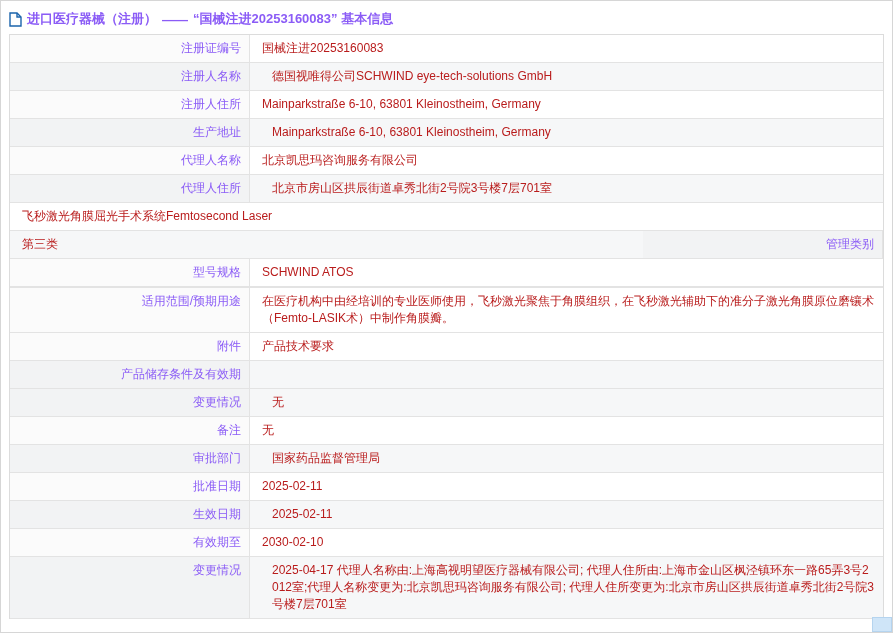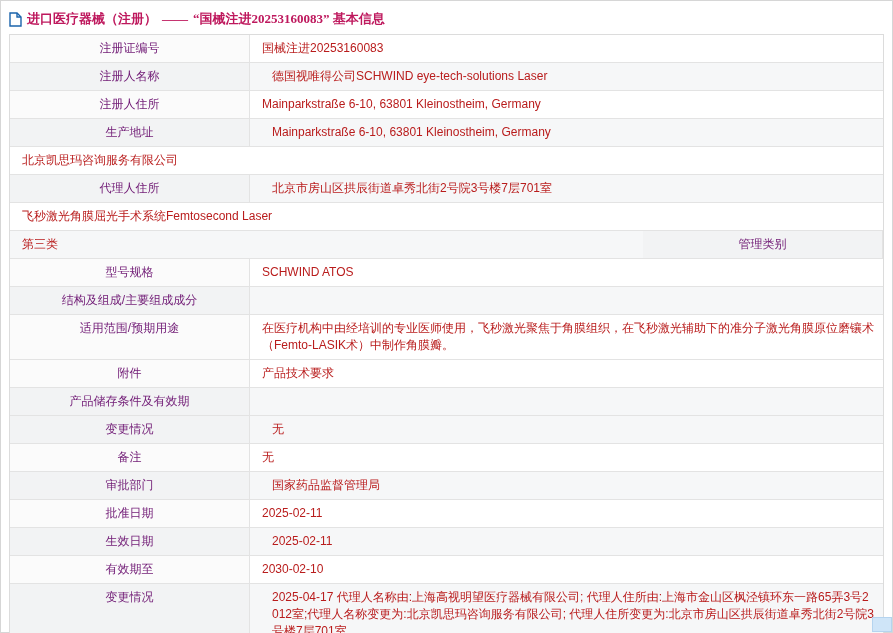--- a/index.html
+++ b/index.html
@@ -19,21 +19,21 @@
     position: relative;
   }
   .page-header {
     display: flex;
     align-items: center;
     gap: 5px;
     padding: 9px 10px 6px 8px;
     font-size: 13px;
     font-weight: bold;
   }
-  .page-header .ttl { color: #be185d; font-family: Liberation Serif, serif; }
+  .page-header .ttl { color: #8b5cf6; }
   .doc-icon {
     width: 13px; height: 15px;
     display: inline-block;
     flex: 0 0 auto;
   }
   .info-table {
     margin: 0 8px;
     border: 1px solid #dcdcdc;
     border-bottom: none;
     font-size: 12px;
@@ -45,22 +45,22 @@
   }
   .row.alt { background: #f6f7f8; gap: 10px; }
   .cell {
     padding: 5px 8px;
     line-height: 17px;
     min-height: 27px;
   }
   .cell.label {
     width: 240px;
     flex: 0 0 240px;
-    text-align: center;
-    color: #701a75;
+    text-align: right;
+    color: #8b5cf6;
     border-right: 1px solid #e3e3e3;
     background: rgba(0,0,0,0.015);
   }
   .cell.value {
     flex: 1;
     padding-left: 12px;
     color: #b91c1c;
     text-align: left;
     word-break: break-all;
   }
@@ -90,50 +90,50 @@
   </div>
 
   <div class="info-table">
 
     <div class="row">
         <div class="cell label">注册证编号</div>
         <div class="cell value">国械注进20253160083</div>
       </div>
       <div class="row alt">
         <div class="cell label">注册人名称</div>
-        <div class="cell value">德国视唯得公司SCHWIND eye-tech-solutions Laser</div>
+        <div class="cell value">德国视唯得公司SCHWIND eye-tech-solutions GmbH</div>
       </div>
       <div class="row">
         <div class="cell label">注册人住所</div>
         <div class="cell value">Mainparkstraße 6-10, 63801 Kleinostheim, Germany</div>
       </div>
       <div class="row alt">
         <div class="cell label">生产地址</div>
         <div class="cell value">Mainparkstraße 6-10, 63801 Kleinostheim, Germany</div>
       </div>
       <div class="row">
+        <div class="cell label">代理人名称</div>
         <div class="cell value">北京凯思玛咨询服务有限公司</div>
       </div>
       <div class="row alt">
         <div class="cell label">代理人住所</div>
         <div class="cell value">北京市房山区拱辰街道卓秀北街2号院3号楼7层701室</div>
       </div>
       <div class="row">
         <div class="cell value">飞秒激光角膜屈光手术系统Femtosecond Laser</div>
       </div>
       <div class="row alt">
         <div class="cell value">第三类</div>
         <div class="cell label">管理类别</div>
       </div>
       <div class="row">
         <div class="cell label">型号规格</div>
         <div class="cell value">SCHWIND ATOS</div>
       </div>
       <div class="row alt">
-        <div class="cell label">结构及组成/主要组成成分</div>
       </div>
       <div class="row">
         <div class="cell label">适用范围/预期用途</div>
         <div class="cell value">在医疗机构中由经培训的专业医师使用，飞秒激光聚焦于角膜组织，在飞秒激光辅助下的准分子激光角膜原位磨镶术（Femto-LASIK术）中制作角膜瓣。</div>
       </div>
       <div class="row">
         <div class="cell label">附件</div>
         <div class="cell value">产品技术要求</div>
       </div>
       <div class="row alt">

